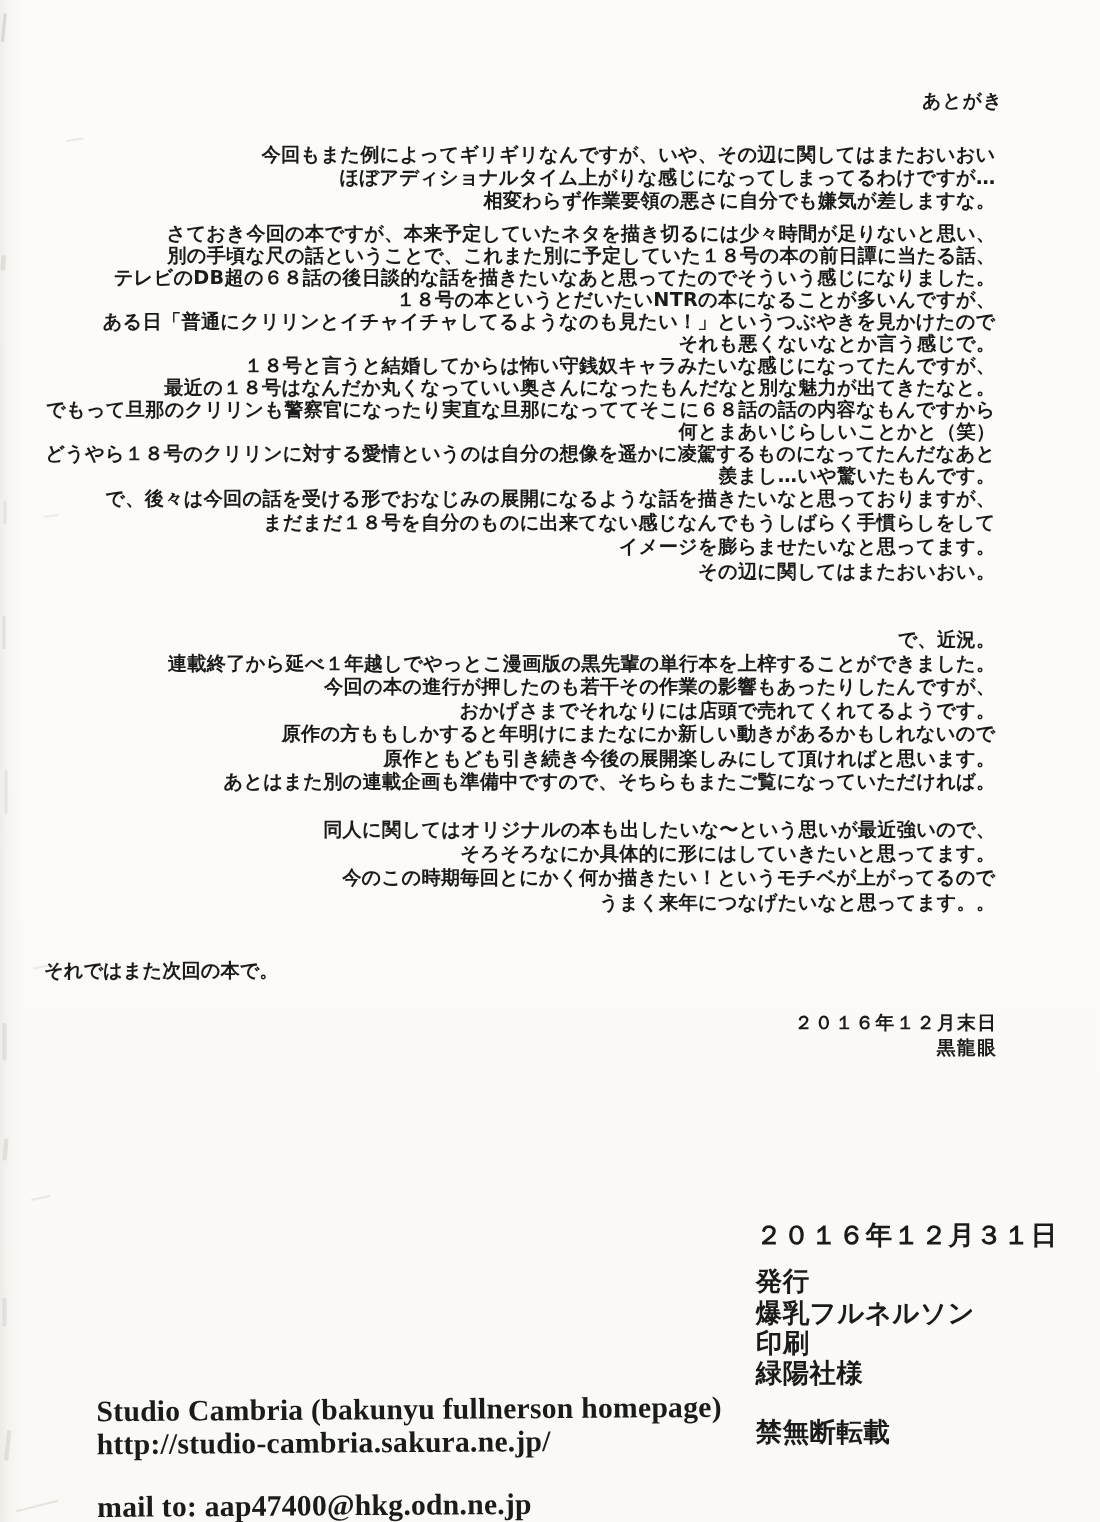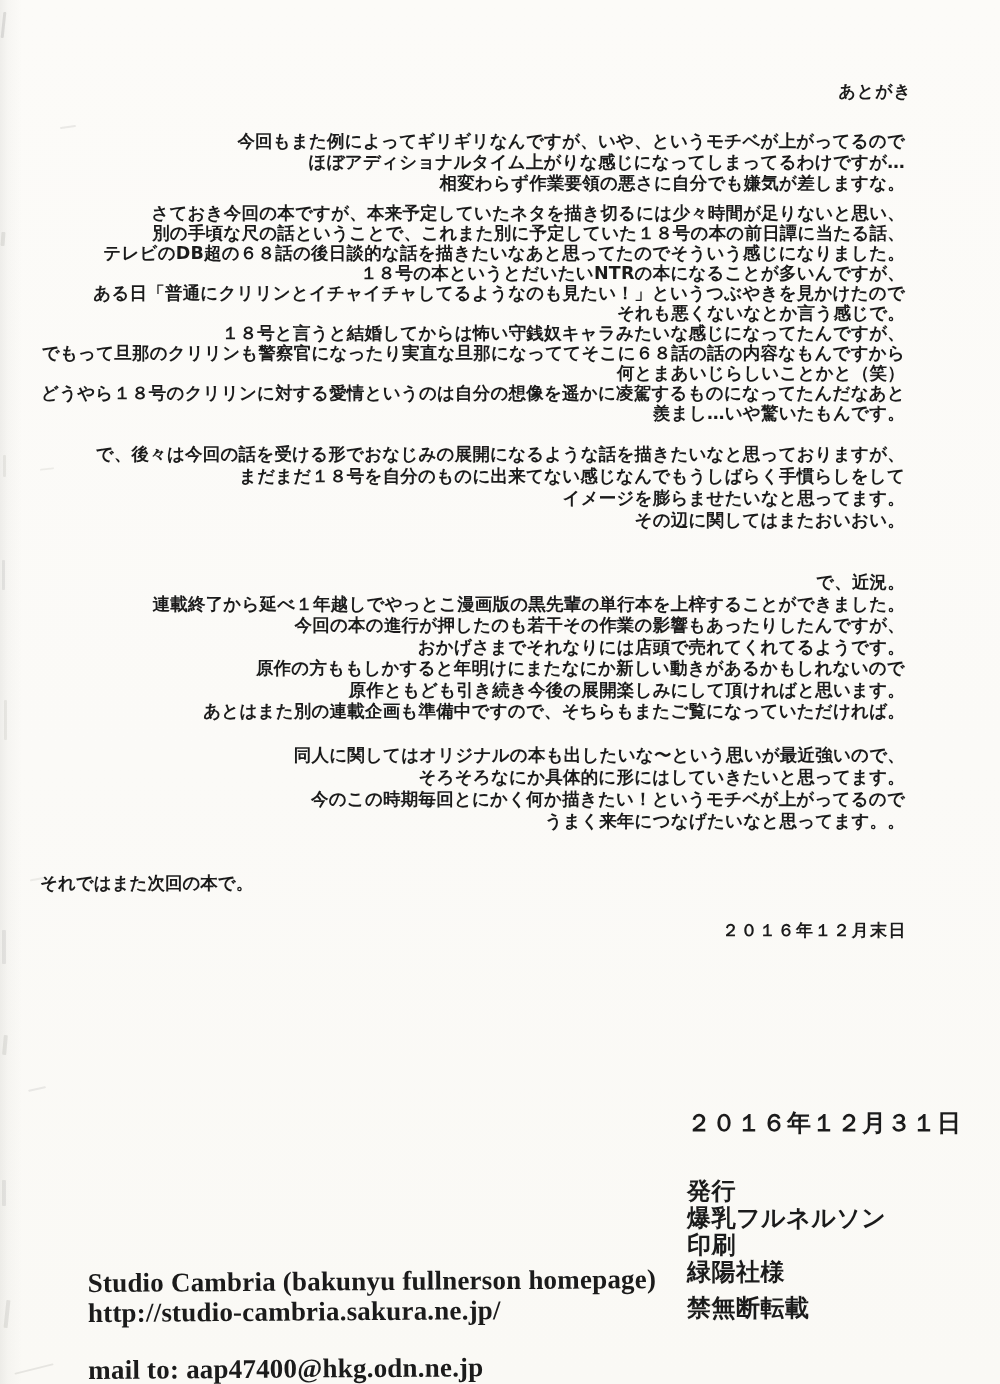--- a/index.html
+++ b/index.html
@@ -45,22 +45,22 @@
     text-align: right; font-size: 17px; line-height: 22.5px;
     letter-spacing: 1.5px;
   }
   .colophon {
     position: absolute;
     left: 687px; top: 1110px;
     font-size: 24px; line-height: 27px;
     letter-spacing: 0.5px;
     white-space: nowrap;
   }
-  .colophon .gap-large { margin-top: 41px; }
-  .colophon .gap-small { margin-top: 9px; }
+  .colophon .gap-large { margin-top: 17px; font-family: Liberation Mono, monospace; }
+  .colophon .gap-small { margin-top: 27px; }
   .colophon .date-line { letter-spacing: 1px; }
   .contact {
     position: absolute;
     left: 88px; top: 1266px;
     font-family: "Liberation Serif", serif;
     font-weight: bold;
     font-size: 27px; line-height: 30px;
     letter-spacing: 0.2px;
     white-space: nowrap;
     transform: rotate(-0.4deg);
@@ -85,33 +85,34 @@
   .n15 { left: 170px;top: 250px;  width: 10px; height: 2px; transform: rotate(-5deg); opacity:.2;}
 </style>
 </head>
 <body>
 
 <div class="page">
 
   <h1 class="page-title jp">あとがき</h1>
 
   <section class="para jp" style="top:131px; line-height:21px;">
-    <div class="ln">今回もまた例によってギリギリなんですが、いや、というモチベが上がってるので</div>
+    <div class="ln">今回もまた例によってギリギリなんですが、いや、その辺に関してはまたおいおい</div>
     <div class="ln">ほぼアディショナルタイム上がりな感じになってしまってるわけですが…</div>
     <div class="ln">相変わらず作業要領の悪さに自分でも嫌気が差しますな。</div>
   </section>
 
   <section class="para jp" style="top:203px; line-height:20px;">
     <div class="ln">さておき今回の本ですが、本来予定していたネタを描き切るには少々時間が足りないと思い、</div>
     <div class="ln">別の手頃な尺の話ということで、これまた別に予定していた１８号の本の前日譚に当たる話、</div>
     <div class="ln">テレビのDB超の６８話の後日談的な話を描きたいなあと思ってたのでそういう感じになりました。</div>
     <div class="ln">１８号の本というとだいたいNTRの本になることが多いんですが、</div>
     <div class="ln">ある日「普通にクリリンとイチャイチャしてるようなのも見たい！」というつぶやきを見かけたので</div>
     <div class="ln">それも悪くないなとか言う感じで。</div>
     <div class="ln">１８号と言うと結婚してからは怖い守銭奴キャラみたいな感じになってたんですが、</div>
+    <div class="ln">最近の１８号はなんだか丸くなっていい奥さんになったもんだなと別な魅力が出てきたなと。</div>
     <div class="ln">でもって旦那のクリリンも警察官になったり実直な旦那になっててそこに６８話の話の内容なもんですから</div>
     <div class="ln">何とまあいじらしいことかと（笑）</div>
     <div class="ln">どうやら１８号のクリリンに対する愛情というのは自分の想像を遥かに凌駕するものになってたんだなあと</div>
     <div class="ln">羨まし…いや驚いたもんです。</div>
   </section>
 
   <section class="para jp" style="top:443px; line-height:22px;">
     <div class="ln">で、後々は今回の話を受ける形でおなじみの展開になるような話を描きたいなと思っておりますが、</div>
     <div class="ln">まだまだ１８号を自分のものに出来てない感じなんでもうしばらく手慣らしをして</div>
     <div class="ln">イメージを膨らませたいなと思ってます。</div>
@@ -132,20 +133,21 @@
     <div class="ln">同人に関してはオリジナルの本も出したいな〜という思いが最近強いので、</div>
     <div class="ln">そろそろなにか具体的に形にはしていきたいと思ってます。</div>
     <div class="ln">今のこの時期毎回とにかく何か描きたい！というモチベが上がってるので</div>
     <div class="ln">うまく来年につなげたいなと思ってます。。</div>
   </section>
 
   <div class="closing-block jp">それではまた次回の本で。</div>
 
   <section class="signoff-block jp">
     <div class="ln">２０１６年１２月末日</div>
+    <div class="ln">黒龍眼</div>
   </section>
 
   <section class="colophon jp">
     <div class="ln date-line">２０１６年１２月３１日</div>
     <div class="ln gap-large">発行</div>
     <div class="ln">爆乳フルネルソン</div>
     <div class="ln">印刷</div>
     <div class="ln">緑陽社様</div>
     <div class="ln gap-small">禁無断転載</div>
   </section>

